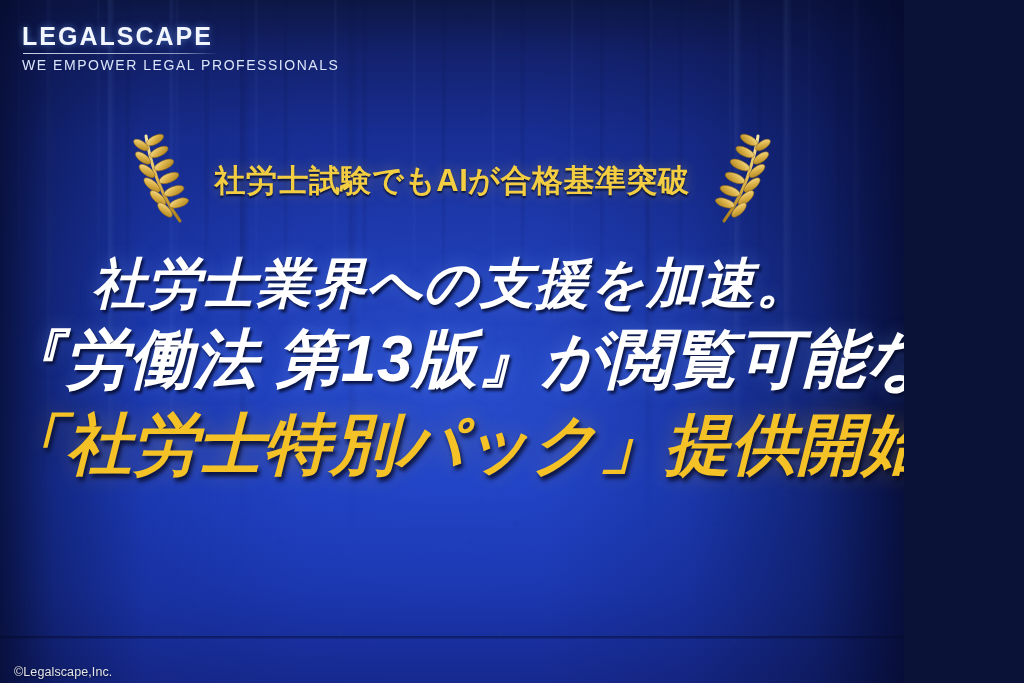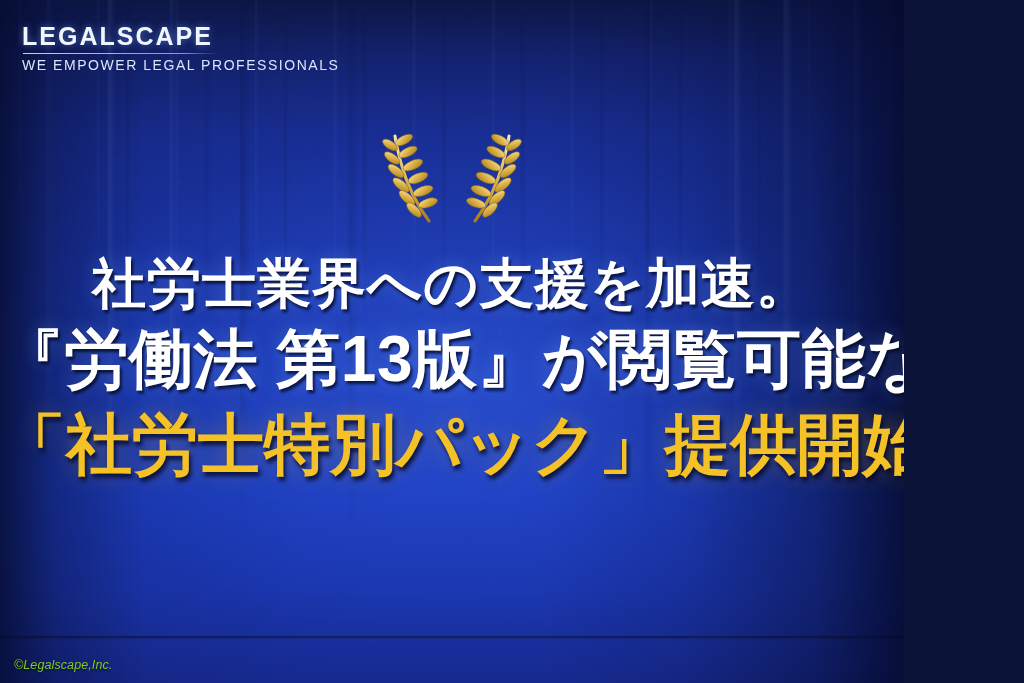--- a/index.html
+++ b/index.html
@@ -181,20 +181,21 @@
        0 2px 2px rgba(4,10,44,.85),
        0 0 14px rgba(243,206,66,.30);
   }
 
   
   .headline {
     position: absolute;
     left: 0; right: 1px;
     top: 246px;
     text-align: center;
+    font-style: italic;
   }
   .hl-line {
     display: block;
     white-space: nowrap;
     font-weight: 700;
   }
   .hl-1 {
     font-size: 54px;
     line-height: 74px;
     letter-spacing: 1px;
@@ -219,27 +220,26 @@
     color: #f4c227;
     text-shadow:
       2px 4px 4px rgba(3,8,38,.85),
       0 0 22px rgba(244,194,39,.28);
   }
 
   
   .copyright {
     position: absolute;
     left: 14px;
-    bottom: 11px;
+    bottom: 4px;
     font-size: 12.5px;
-    color: #84cc16;
+    color: #e5e5e5;
     letter-spacing: .1px;
     white-space: nowrap;
     text-shadow: 0 1px 2px rgba(3,8,38,.7);
-    font-style: italic;
   }
 </style>
 </head>
 <body>
 
 <div class="slide">
 
   <div class="bg-base"></div>
   <div class="bg-glow"></div>
   <div class="bg-streaks"></div>
@@ -278,20 +278,21 @@
             <ellipse cx="18" cy="52" rx="10" ry="4.3" transform="rotate(40 18 52)"></ellipse>
             <ellipse cx="40" cy="58" rx="10.5" ry="4.5" transform="rotate(-20 40 58)"></ellipse>
             <ellipse cx="24" cy="65" rx="10" ry="4.3" transform="rotate(42 24 65)"></ellipse>
             <ellipse cx="45" cy="70" rx="10" ry="4.3" transform="rotate(-18 45 70)"></ellipse>
             <ellipse cx="31" cy="77" rx="9.5" ry="4.1" transform="rotate(44 31 77)"></ellipse>
           </g>
         </g>
       </svg>
     </span>
 
+    <span class="award-text">社労士試験でもAIが合格基準突破</span>
 
     <span class="laurel right">
       <svg width="60" height="92" viewBox="0 0 60 92" aria-hidden="true">
         <defs>
           <linearGradient id="rg" x1="0" y1="0" x2="1" y2="1">
             <stop offset="0%" stop-color="#f8e6a6"></stop>
             <stop offset="42%" stop-color="#e0b74e"></stop>
             <stop offset="100%" stop-color="#a87c18"></stop>
           </linearGradient>
         </defs>

